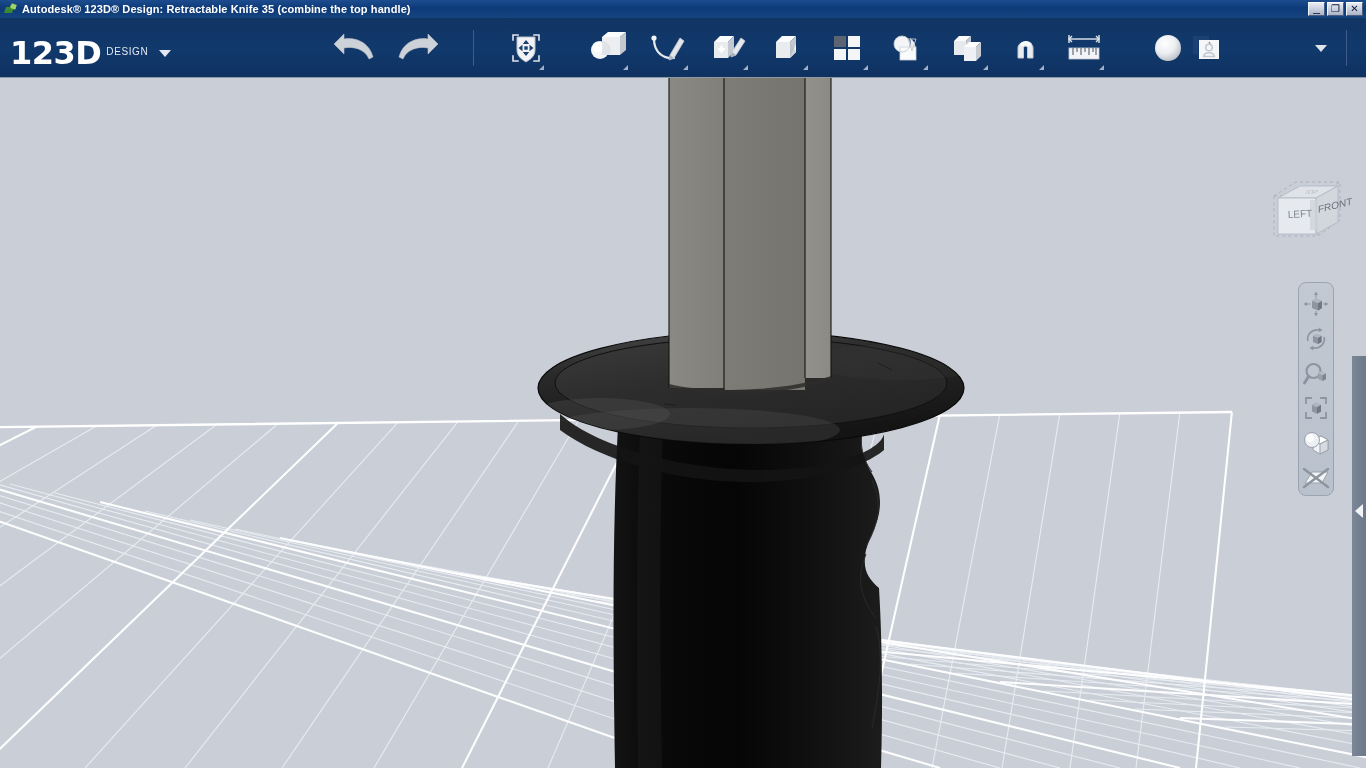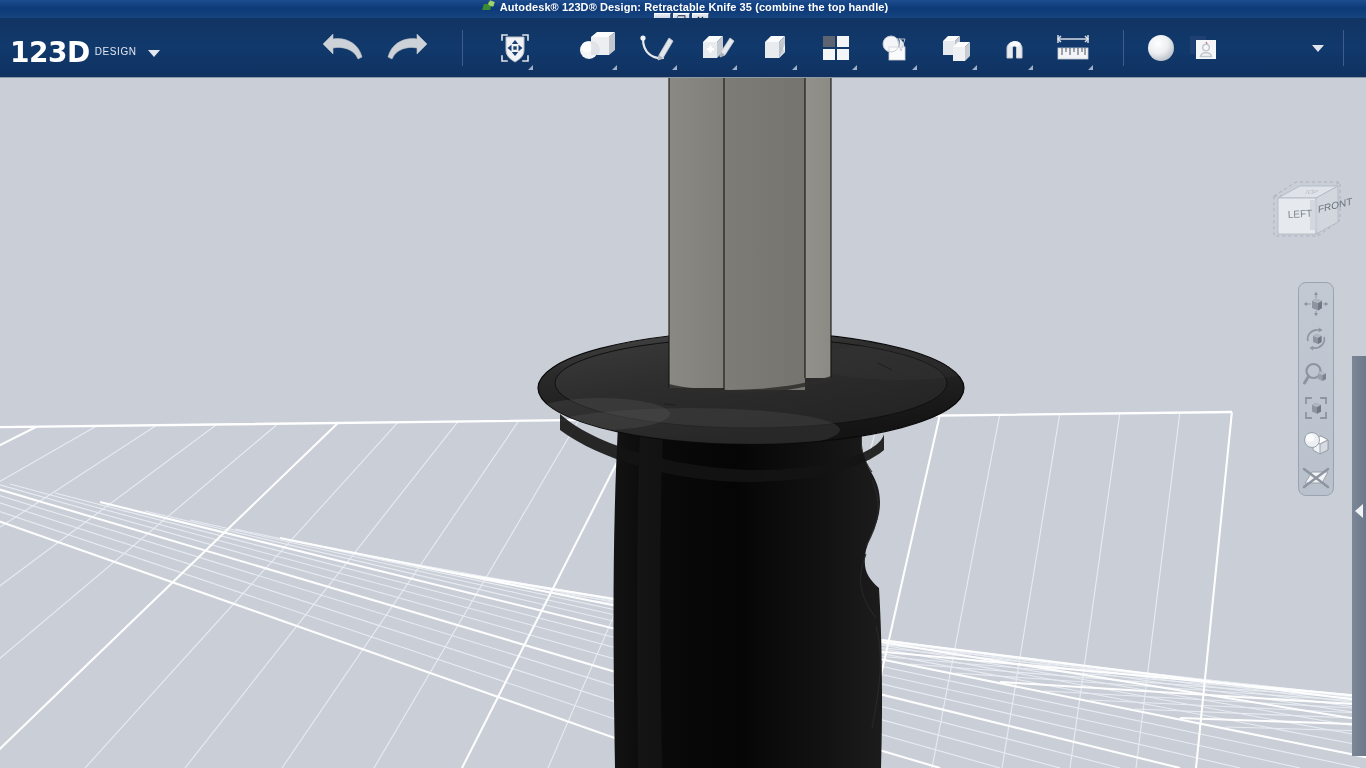--- a/index.html
+++ b/index.html
@@ -7,21 +7,21 @@
     width: 1366px; height: 768px;
     overflow: hidden;
     font-family: "Liberation Sans", sans-serif;
     background: #c9ced7;
   }
 
   
   #titlebar {
     position: absolute; left: 0; top: 0; width: 1366px; height: 18px;
     background: linear-gradient(to bottom, #1d4d8f 0%, #0d3a78 45%, #16447f 100%);
-    display: flex; align-items: center; flex-direction: column;
+    display: flex; align-items: center;
   }
   #titlebar-left { display: flex; align-items: center; gap: 5px; padding-left: 4px; flex: 1; min-width: 0; }
   .win-ico {
     width: 13px; height: 13px; position: relative; flex: none;
   }
   .win-ico::before {
     content: ""; position: absolute; left: 1px; top: 4px; width: 8px; height: 6px;
     background: #3a8a34; transform: skewX(-18deg);
     box-shadow: 3px -3px 0 -1px #7fc04a;
   }
@@ -57,21 +57,21 @@
     display: flex; align-items: center;
   }
   #toolbar::after {
     content: ""; position: absolute; left: 0; bottom: 0; width: 100%; height: 1px;
     background: #8f98a6;
   }
 
   
   #logo { display: flex; align-items: baseline; padding-left: 10px; gap: 5px; height: 100%; align-items: center; }
   #logo-123d {
-    font-size: 28px; font-weight: bold; color: #ffffff; letter-spacing: -0.5px;
+    font-size: 32px; font-weight: bold; color: #ffffff; letter-spacing: -0.5px;
     font-family: "DejaVu Sans", sans-serif; line-height: 1; margin-top: 10px;
   }
   #logo-design {
     font-size: 10px; color: #e3e8f0; letter-spacing: 0.6px; line-height: 1;
     position: relative; top: 4px;
   }
   #logo-caret {
     width: 0; height: 0; border-left: 6px solid transparent; border-right: 6px solid transparent;
     border-top: 7px solid #e3e8f0; margin-left: 6px; position: relative; top: 5px;
   }

